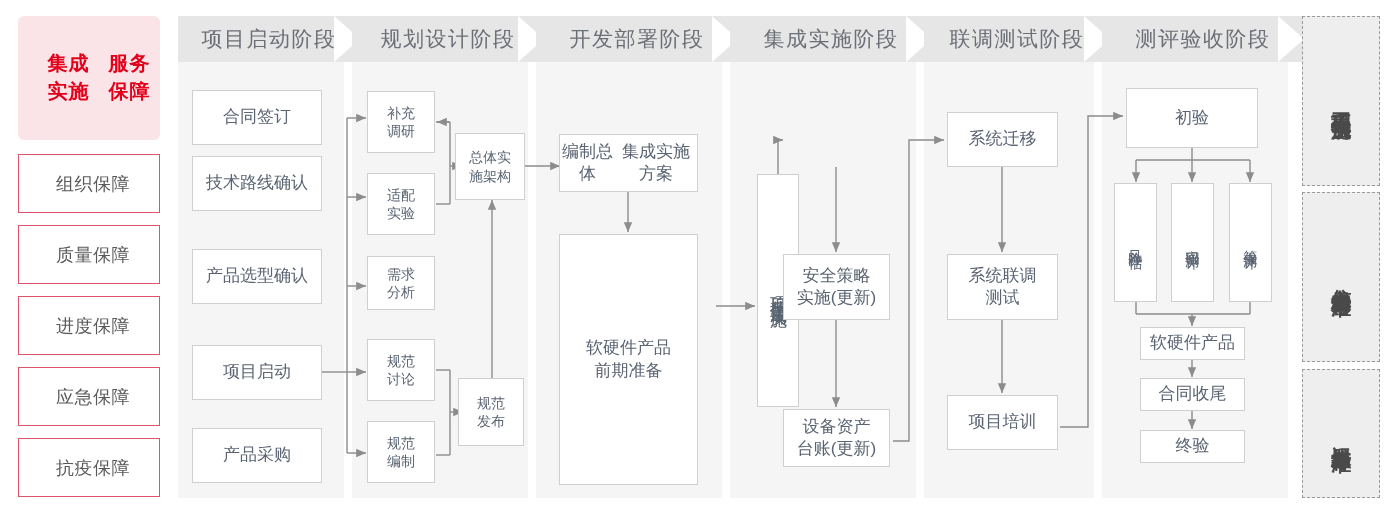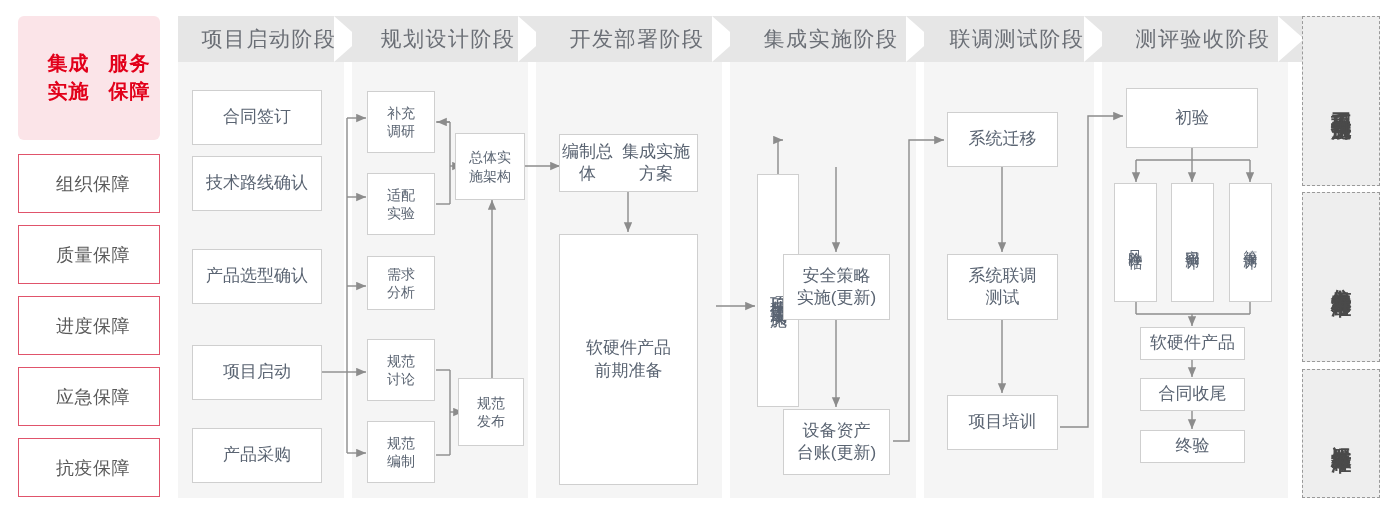--- a/index.html
+++ b/index.html
@@ -241,21 +241,21 @@
   <div class="node" style="left:559px;top:234px;width:139px;height:251px;flex-direction:column">
     <span>软硬件产品</span>
     <span>前期准备</span>
   </div>
 
   <div class="node vert" style="left:757px;top:174px;width:42px;height:233px">项目整体集成实施</div>
   <div class="node" style="left:783px;top:254px;width:107px;height:66px;flex-direction:column">
     <span>安全策略</span>
     <span>实施(更新)</span>
   </div>
-  <div class="node" style="left:783px;top:409px;width:107px;height:66px;flex-direction:column">
+  <div class="node" style="left:783px;top:409px;width:107px;height:58px;flex-direction:column">
     <span>设备资产</span>
     <span>台账(更新)</span>
   </div>
 
   <div class="node" style="left:947px;top:112px;width:111px;height:55px">系统迁移</div>
   <div class="node" style="left:947px;top:254px;width:111px;height:66px;flex-direction:column">
     <span>系统联调</span>
     <span>测试</span>
   </div>
   <div class="node" style="left:947px;top:395px;width:111px;height:55px">项目培训</div>

